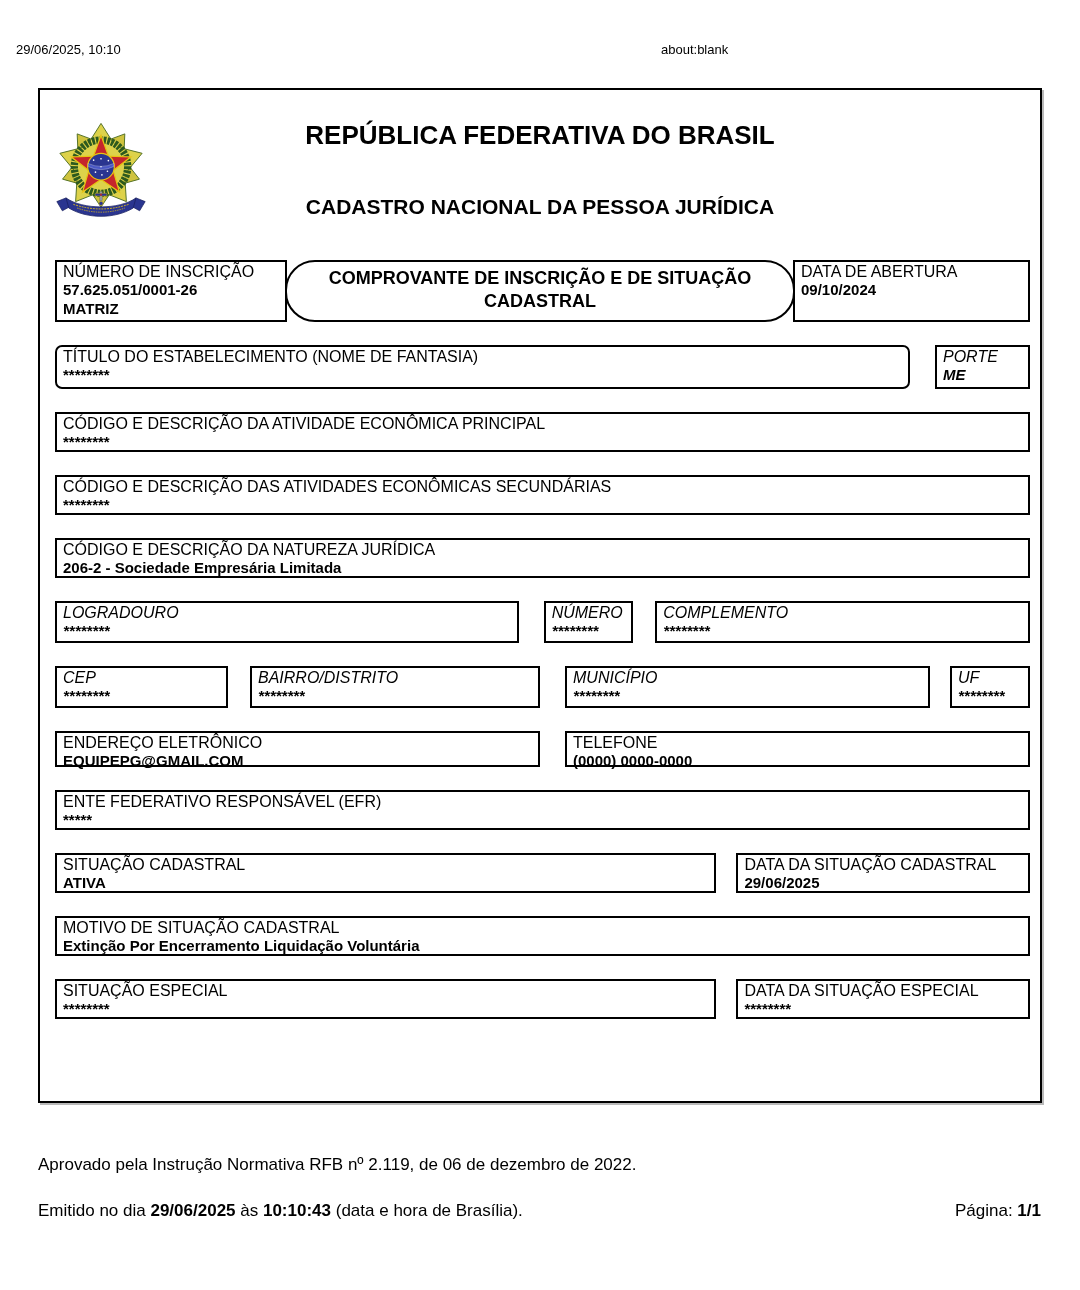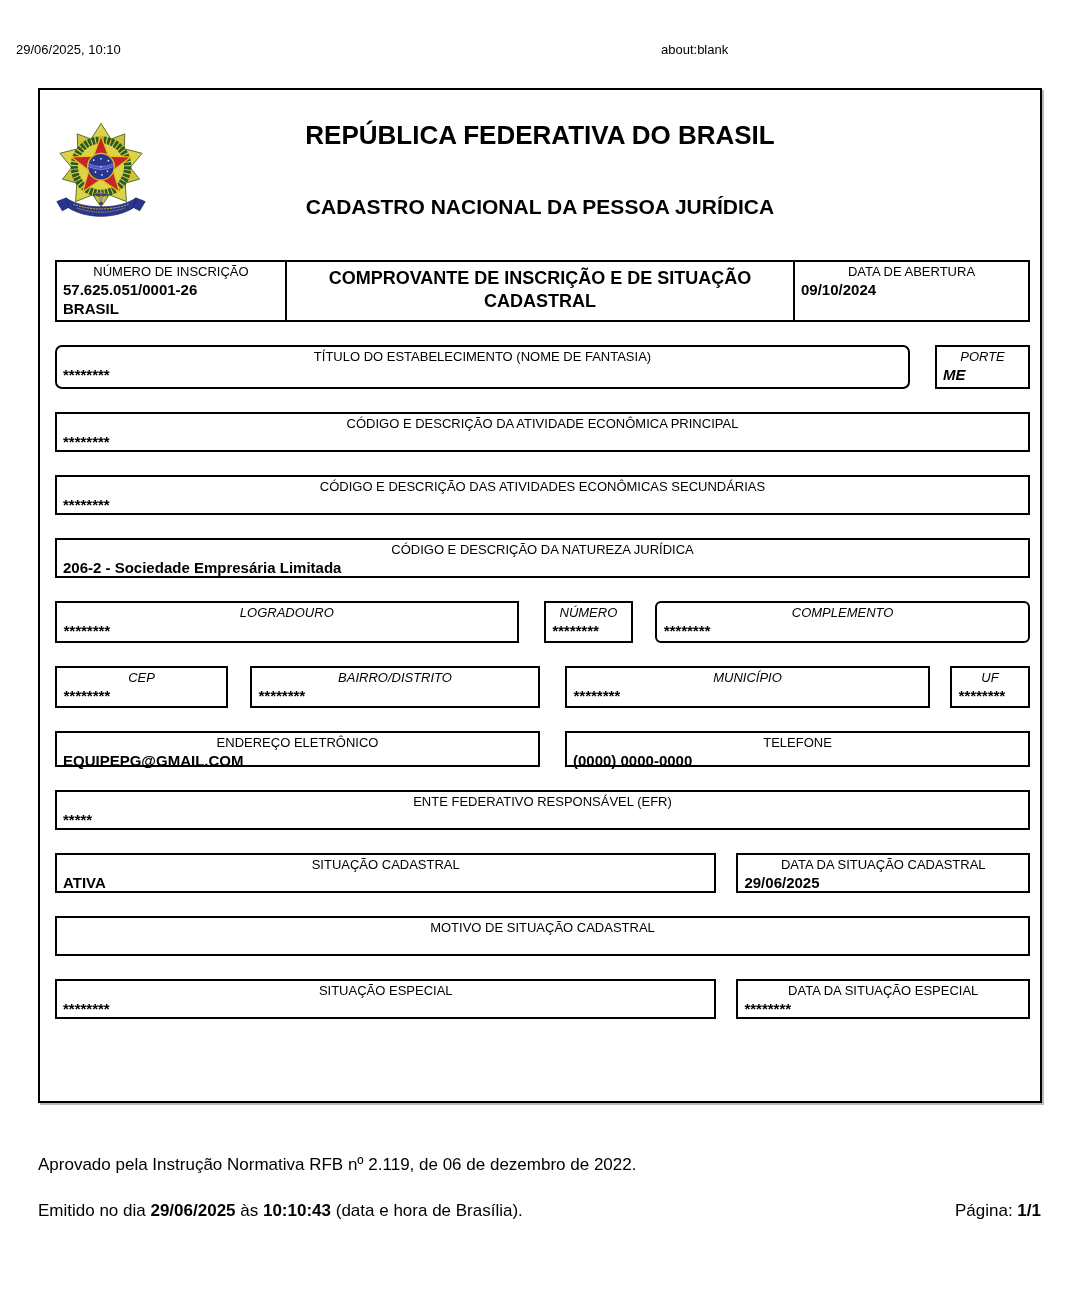--- a/index.html
+++ b/index.html
@@ -16,31 +16,31 @@
     position: absolute; top: 88px; left: 38px; width: 1004px; height: 1015px;
     border: 2px solid #000; background: #fff; box-shadow: 2px 2px 0 #b9b9b9;
   }
   .doc-header { position: relative; height: 170px; }
   .emblem { position: absolute; left: 15px; top: 30px; width: 92px; height: 108px; }
   .doc-title1 { position: absolute; top: 30px; left: 0; width: 100%; text-align: center; font-size: 26px; font-weight: bold; }
   .doc-title2 { position: absolute; top: 105px; left: 0; width: 100%; text-align: center; font-size: 21px; font-weight: bold; }
   .doc-body { padding: 0 10px 0 15px; }
   .row { display: flex; margin-bottom: 23px; }
   .box { border: 2px solid #000; padding: 2px 6px 2px 6px; background: #fff; min-height: 40px; }
-  .box-label { font-size: 13px; line-height: 16px; white-space: nowrap; text-align: center; }
+  .box-label { font-size: 16px; line-height: 16px; white-space: nowrap; }
   .box-value { font-size: 15px; font-weight: bold; line-height: 19px; }
   .adjoin .box + .box { margin-left: -2px; }
   .h62 { height: 62px; } .h44 { height: 44px; } .h42 { height: 42px; font-style: italic; } .h40 { height: 40px; } .h36 { min-height: 36px; height: 36px; }
   .w232 { width: 232px; } .wgrow { flex: 1 1 auto; } .w237 { width: 237px; }
   .w975 { width: 975px; } .w855 { width: 855px; border-radius: 7px; } .w95 { width: 95px; font-style: italic; }
-  .w485 { width: 485px; } .w93 { width: 93px; } .w350 { width: 392px; border-radius: 6px; }
+  .w485 { width: 485px; } .w93 { width: 93px; } .w350 { width: 392px; }
   .w173 { width: 173px; } .w290 { width: 290px; } .w365 { width: 365px; } .w80 { width: 80px; }
   .w465 { width: 465px; } .w695 { width: 695px; } .w260 { width: 308px; }
   .ml25 { margin-left: 25px; } .ml22 { margin-left: 22px; } .ml20 { margin-left: 20px; }
-  .comprovante-box { text-align: center; font-size: 18px; font-weight: bold; line-height: 23px; padding-top: 5px; padding-left: 20px; padding-right: 20px; }
+  .comprovante-box { text-align: center; font-size: 18px; font-weight: bold; line-height: 23px; padding-top: 5px; padding-left: 20px; padding-right: 20px; border-radius: 30px; }
   
   .footer-line1 { position: absolute; top: 1155px; left: 38px; font-size: 17px; }
   .footer-line2 { position: absolute; top: 1201px; left: 38px; width: 1003px; font-size: 17px; }
   .page-info { position: absolute; right: 0; top: 0; }
 </style>
 </head>
 <body>
 
 <div class="browser-header">
   <span class="bh-date">29/06/2025, 10:10</span>
@@ -86,21 +86,21 @@
     <div class="doc-title1">REPÚBLICA FEDERATIVA DO BRASIL</div>
     <div class="doc-title2">CADASTRO NACIONAL DA PESSOA JURÍDICA</div>
   </div>
 
   <div class="doc-body">
 
     <div class="row adjoin">
       <div class="box w232 h62">
         <div class="box-label">NÚMERO DE INSCRIÇÃO</div>
         <div class="box-value">57.625.051/0001-26</div>
-        <div class="box-value">BRASIL</div>
+        <div class="box-value">MATRIZ</div>
       </div>
       <div class="box wgrow h62 comprovante-box">
         <div>COMPROVANTE DE INSCRIÇÃO E DE SITUAÇÃO</div>
         <div>CADASTRAL</div>
       </div>
       <div class="box w237 h62">
         <div class="box-label">DATA DE ABERTURA</div>
         <div class="box-value">09/10/2024</div>
       </div>
     </div>
@@ -197,20 +197,21 @@
       </div>
       <div class="box w260 h40 ml20">
         <div class="box-label">DATA DA SITUAÇÃO CADASTRAL</div>
         <div class="box-value">29/06/2025</div>
       </div>
     </div>
 
     <div class="row">
       <div class="box w975 h40">
         <div class="box-label">MOTIVO DE SITUAÇÃO CADASTRAL</div>
+        <div class="box-value">Extinção Por Encerramento Liquidação Voluntária</div>
       </div>
     </div>
 
     <div class="row">
       <div class="box w695 h40">
         <div class="box-label">SITUAÇÃO ESPECIAL</div>
         <div class="box-value">********</div>
       </div>
       <div class="box w260 h40 ml20">
         <div class="box-label">DATA DA SITUAÇÃO ESPECIAL</div>

